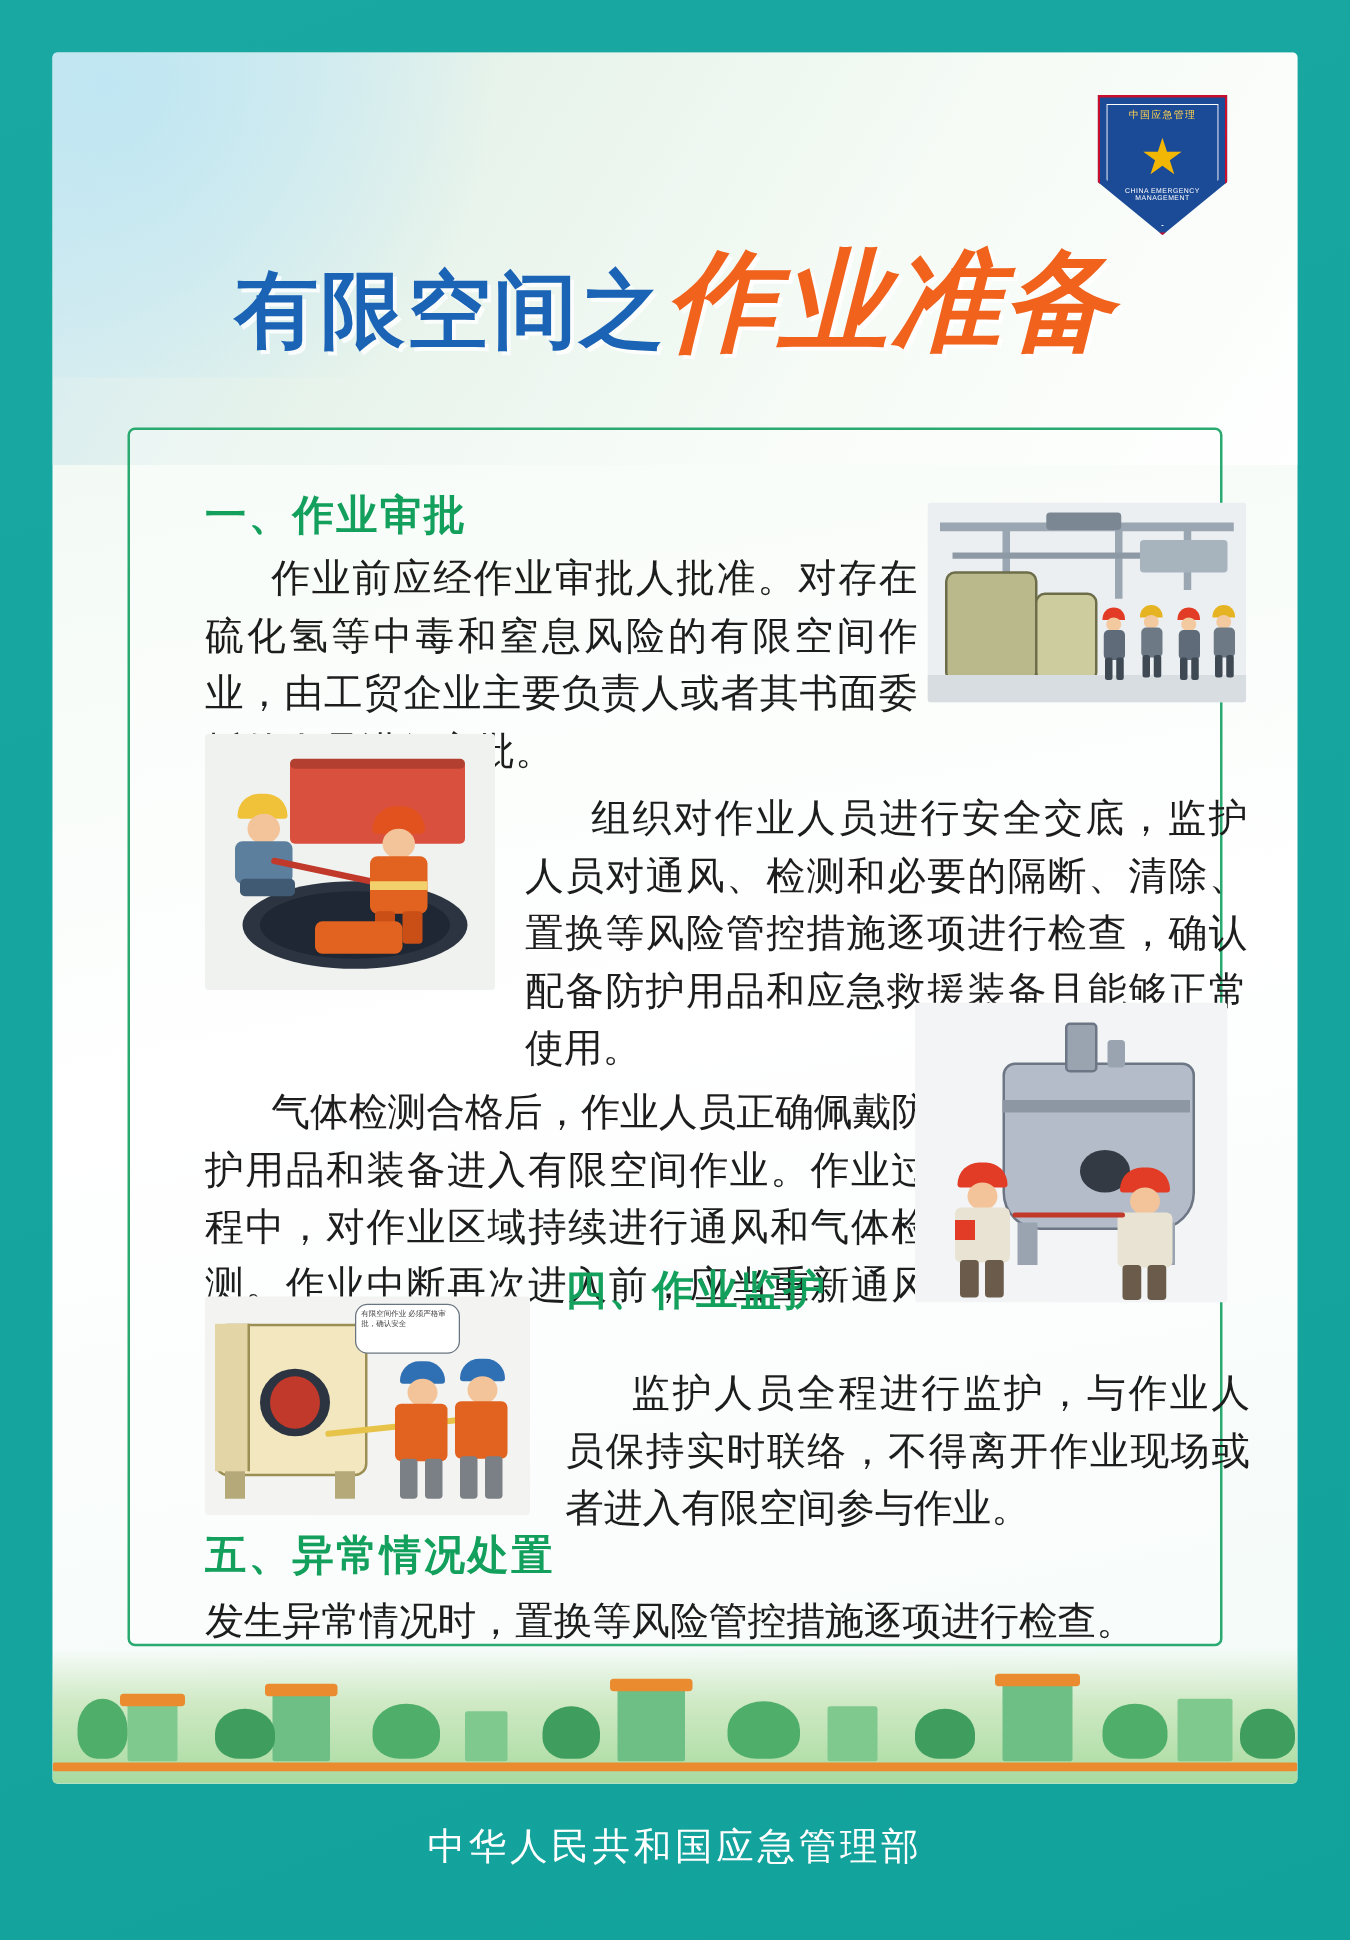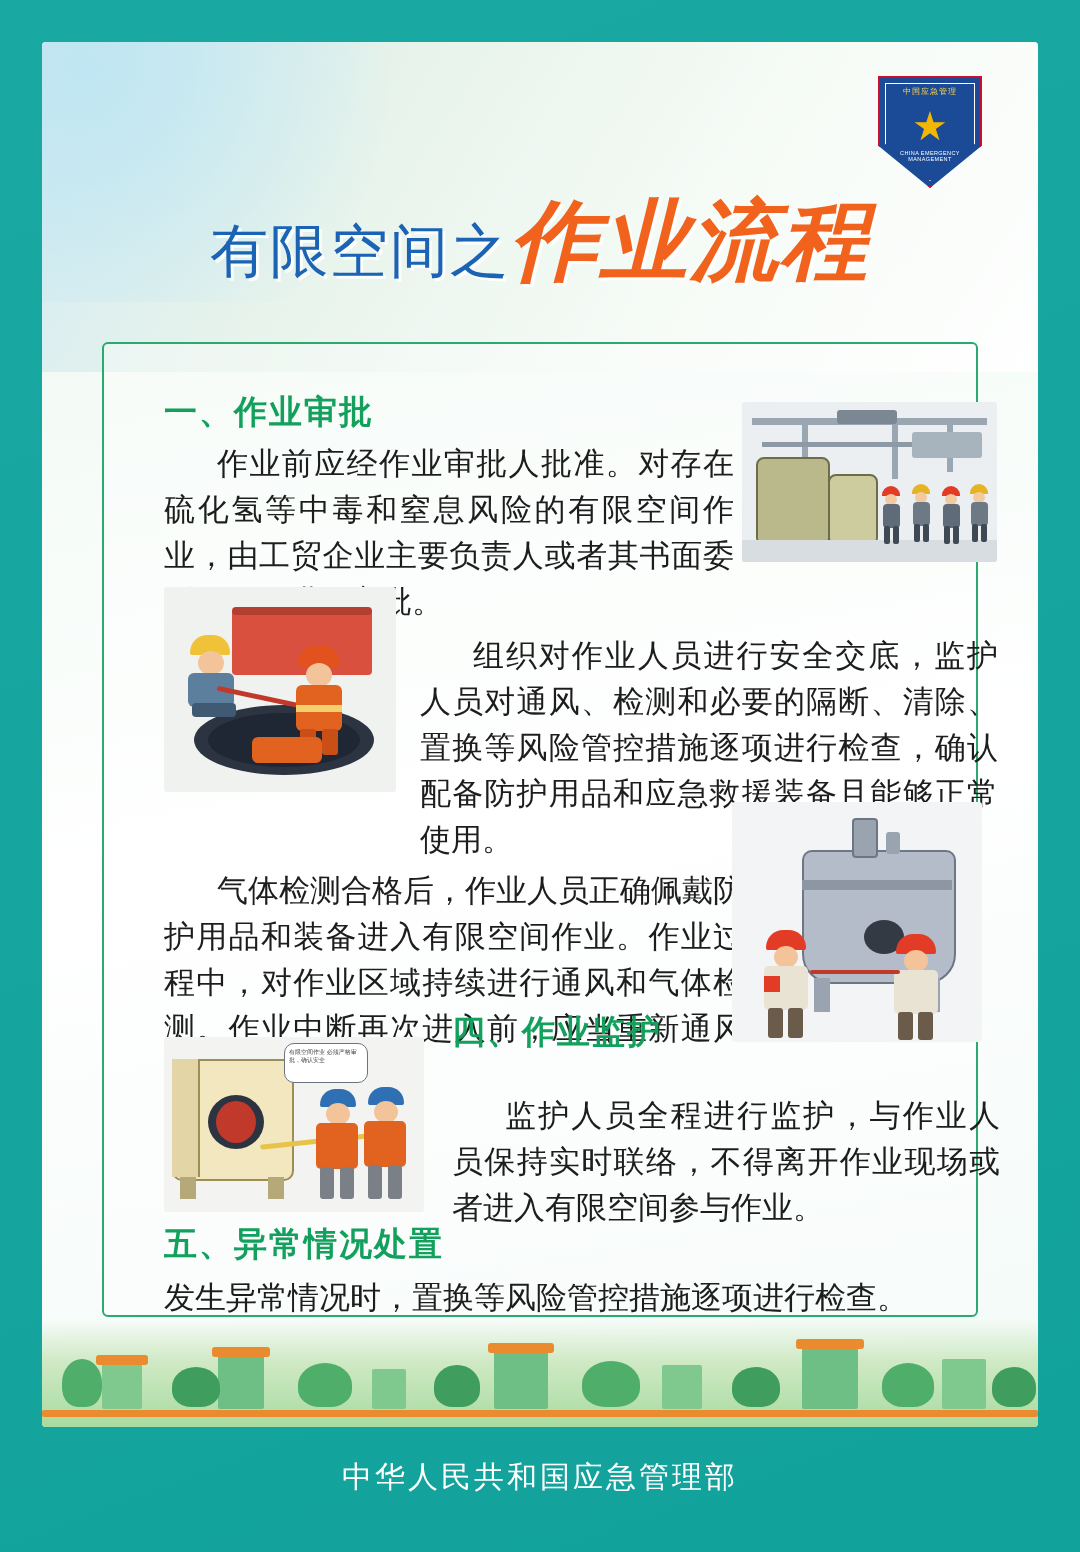--- a/index.html
+++ b/index.html
@@ -98,22 +98,22 @@
   
   .title {
     position: absolute;
     left: 0; top: 140px;
     width: 996px;
     text-align: center;
     white-space: nowrap;
   }
   .title .t1 {
     font-family: "DejaVu Sans", sans-serif;
-    font-weight: normal;
-    font-size: 58px;
+    font-weight: bold;
+    font-size: 67px;
     color: #1b63b5;
     letter-spacing: 2px;
     text-shadow: 3px 3px 0 rgba(255,255,255,0.8);
   }
   .title .t2 {
     font-family: "DejaVu Serif", serif;
     font-weight: bold;
     font-style: italic;
     font-size: 88px;
     color: #f1621d;
@@ -290,21 +290,21 @@
 
     <div class="emblem">
       <div class="shield"></div>
       <div class="inner"></div>
       <div class="topline">中国应急管理</div>
       <div class="star">★</div>
       <div class="botline">CHINA EMERGENCY MANAGEMENT</div>
     </div>
 
     <div class="title">
-      <span class="t1">有限空间之</span><span class="t2">作业流程</span>
+      <span class="t1">有限空间之</span><span class="t2">作业准备</span>
     </div>
 
     <div class="frame"></div>
 
     <div class="sec-head" style="left:122px; top:348px;text-align:right;">一、作业审批</div>
     <div class="sec-body" style="left:122px; top:398px; width:570px; text-indent:53px;">作业前应经作业审批人批准。对存在硫化氢等中毒和窒息风险的有限空间作业，由工贸企业主要负责人或者其书面委托的人员进行审批。</div>
 
     <div class="img" style="left:700px; top:360px; width:255px; height:160px;">
       <div class="plant-bg"></div>
       <div class="plant-pipe" style="left:10px; top:16px; width:235px; height:7px;"></div>

